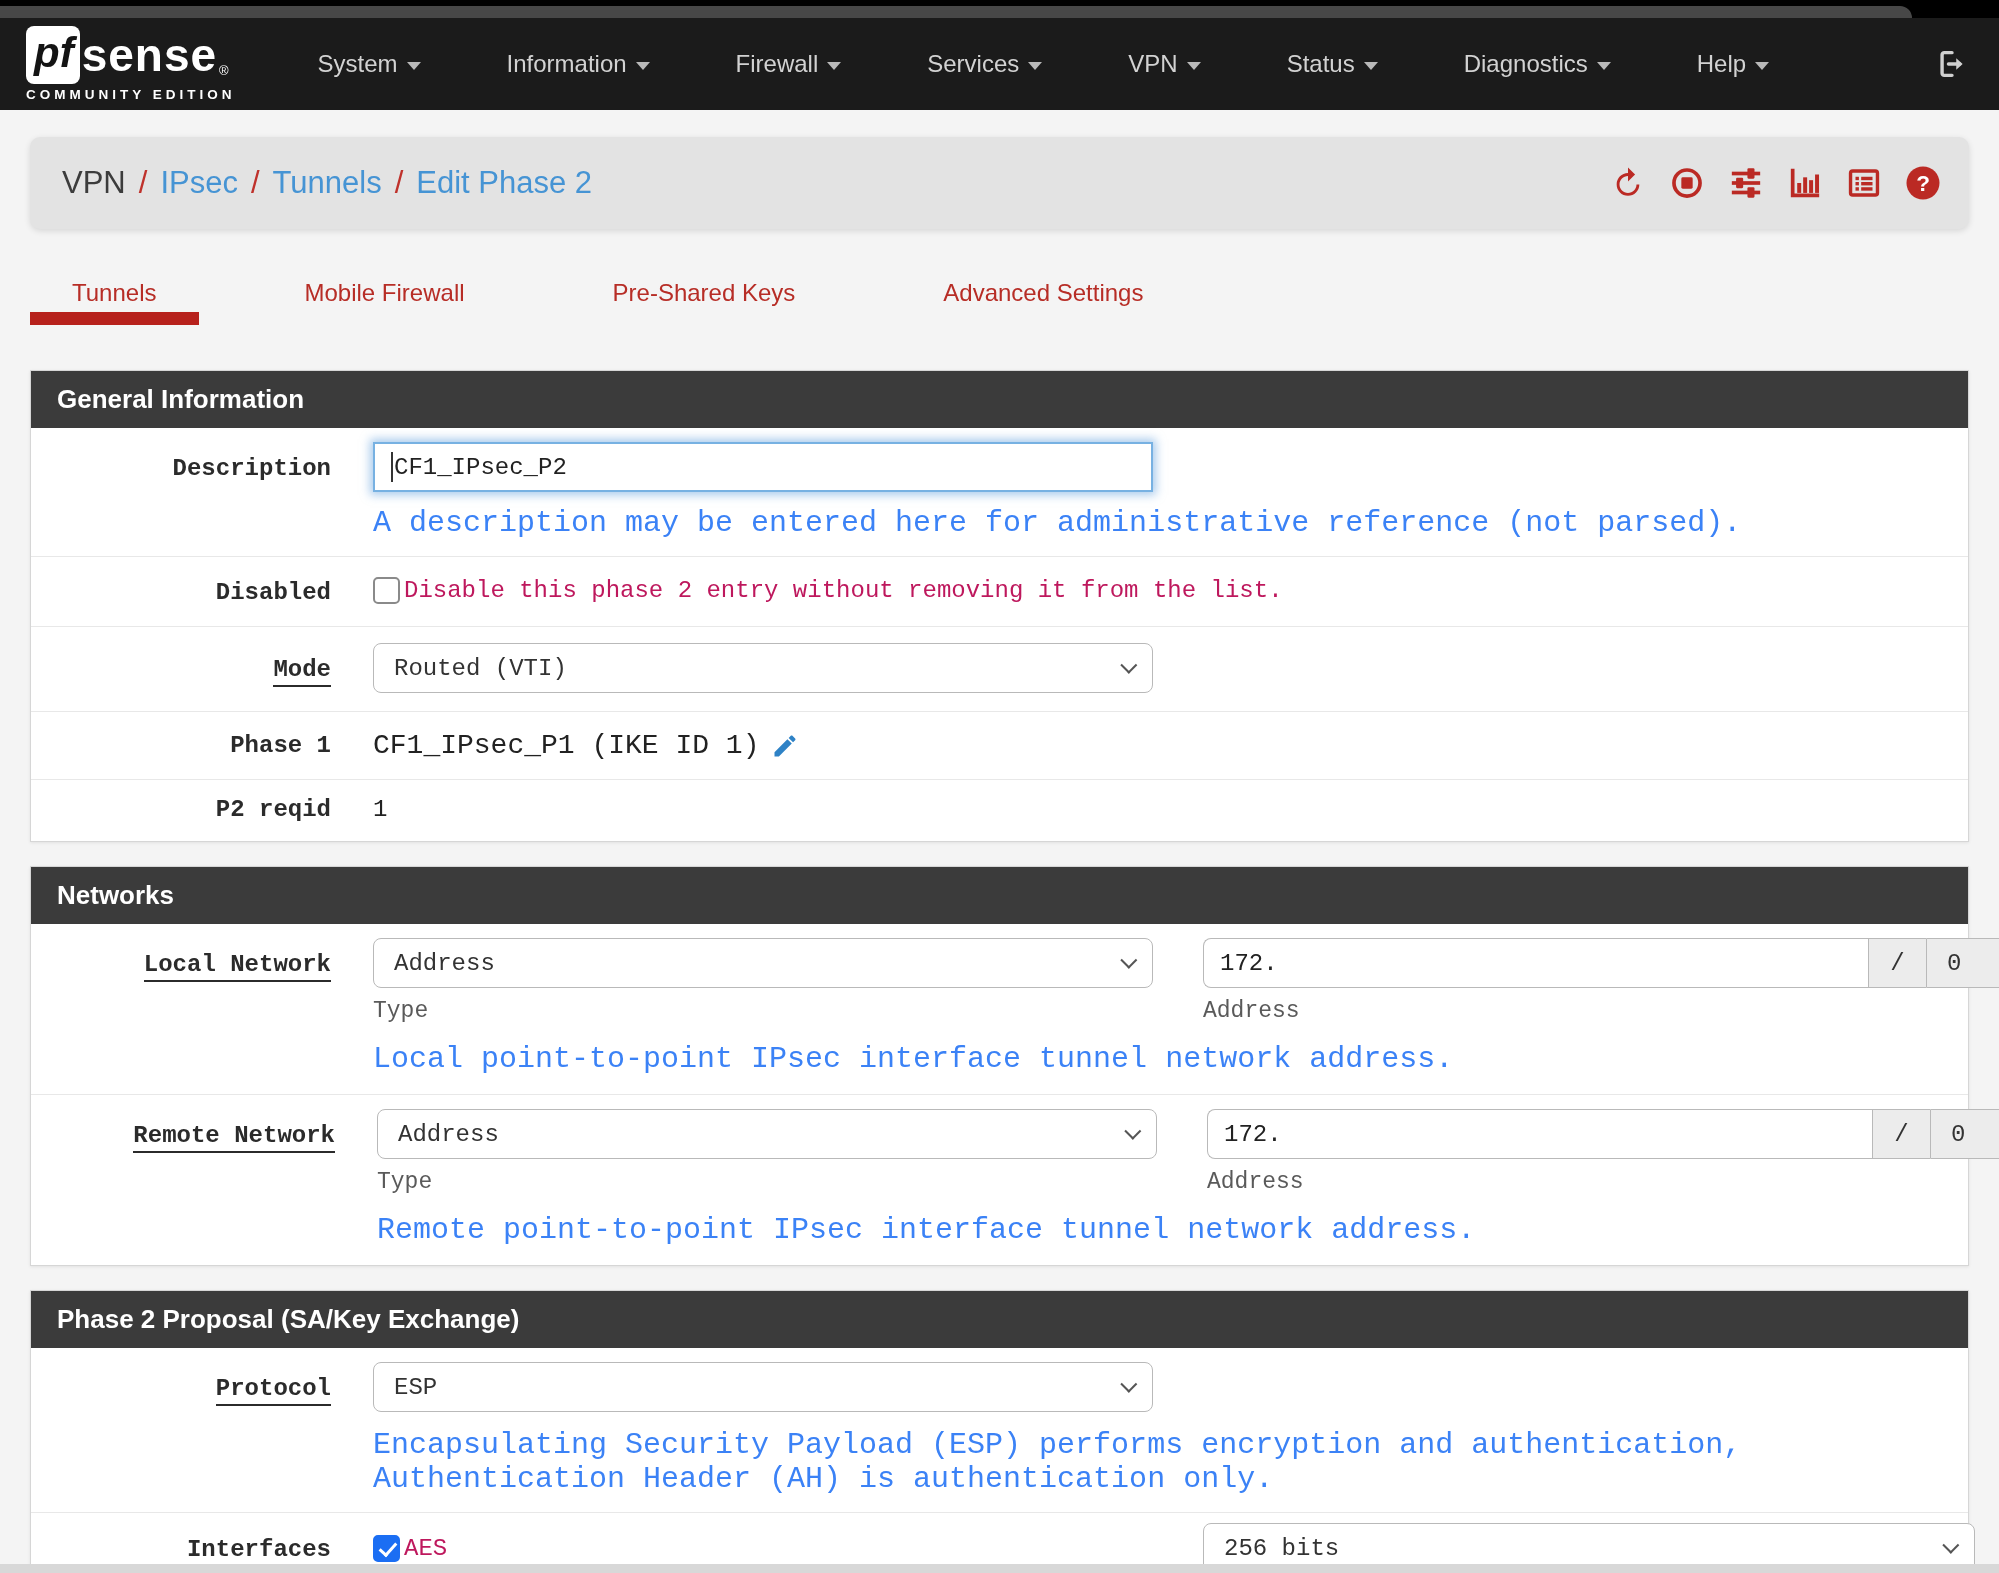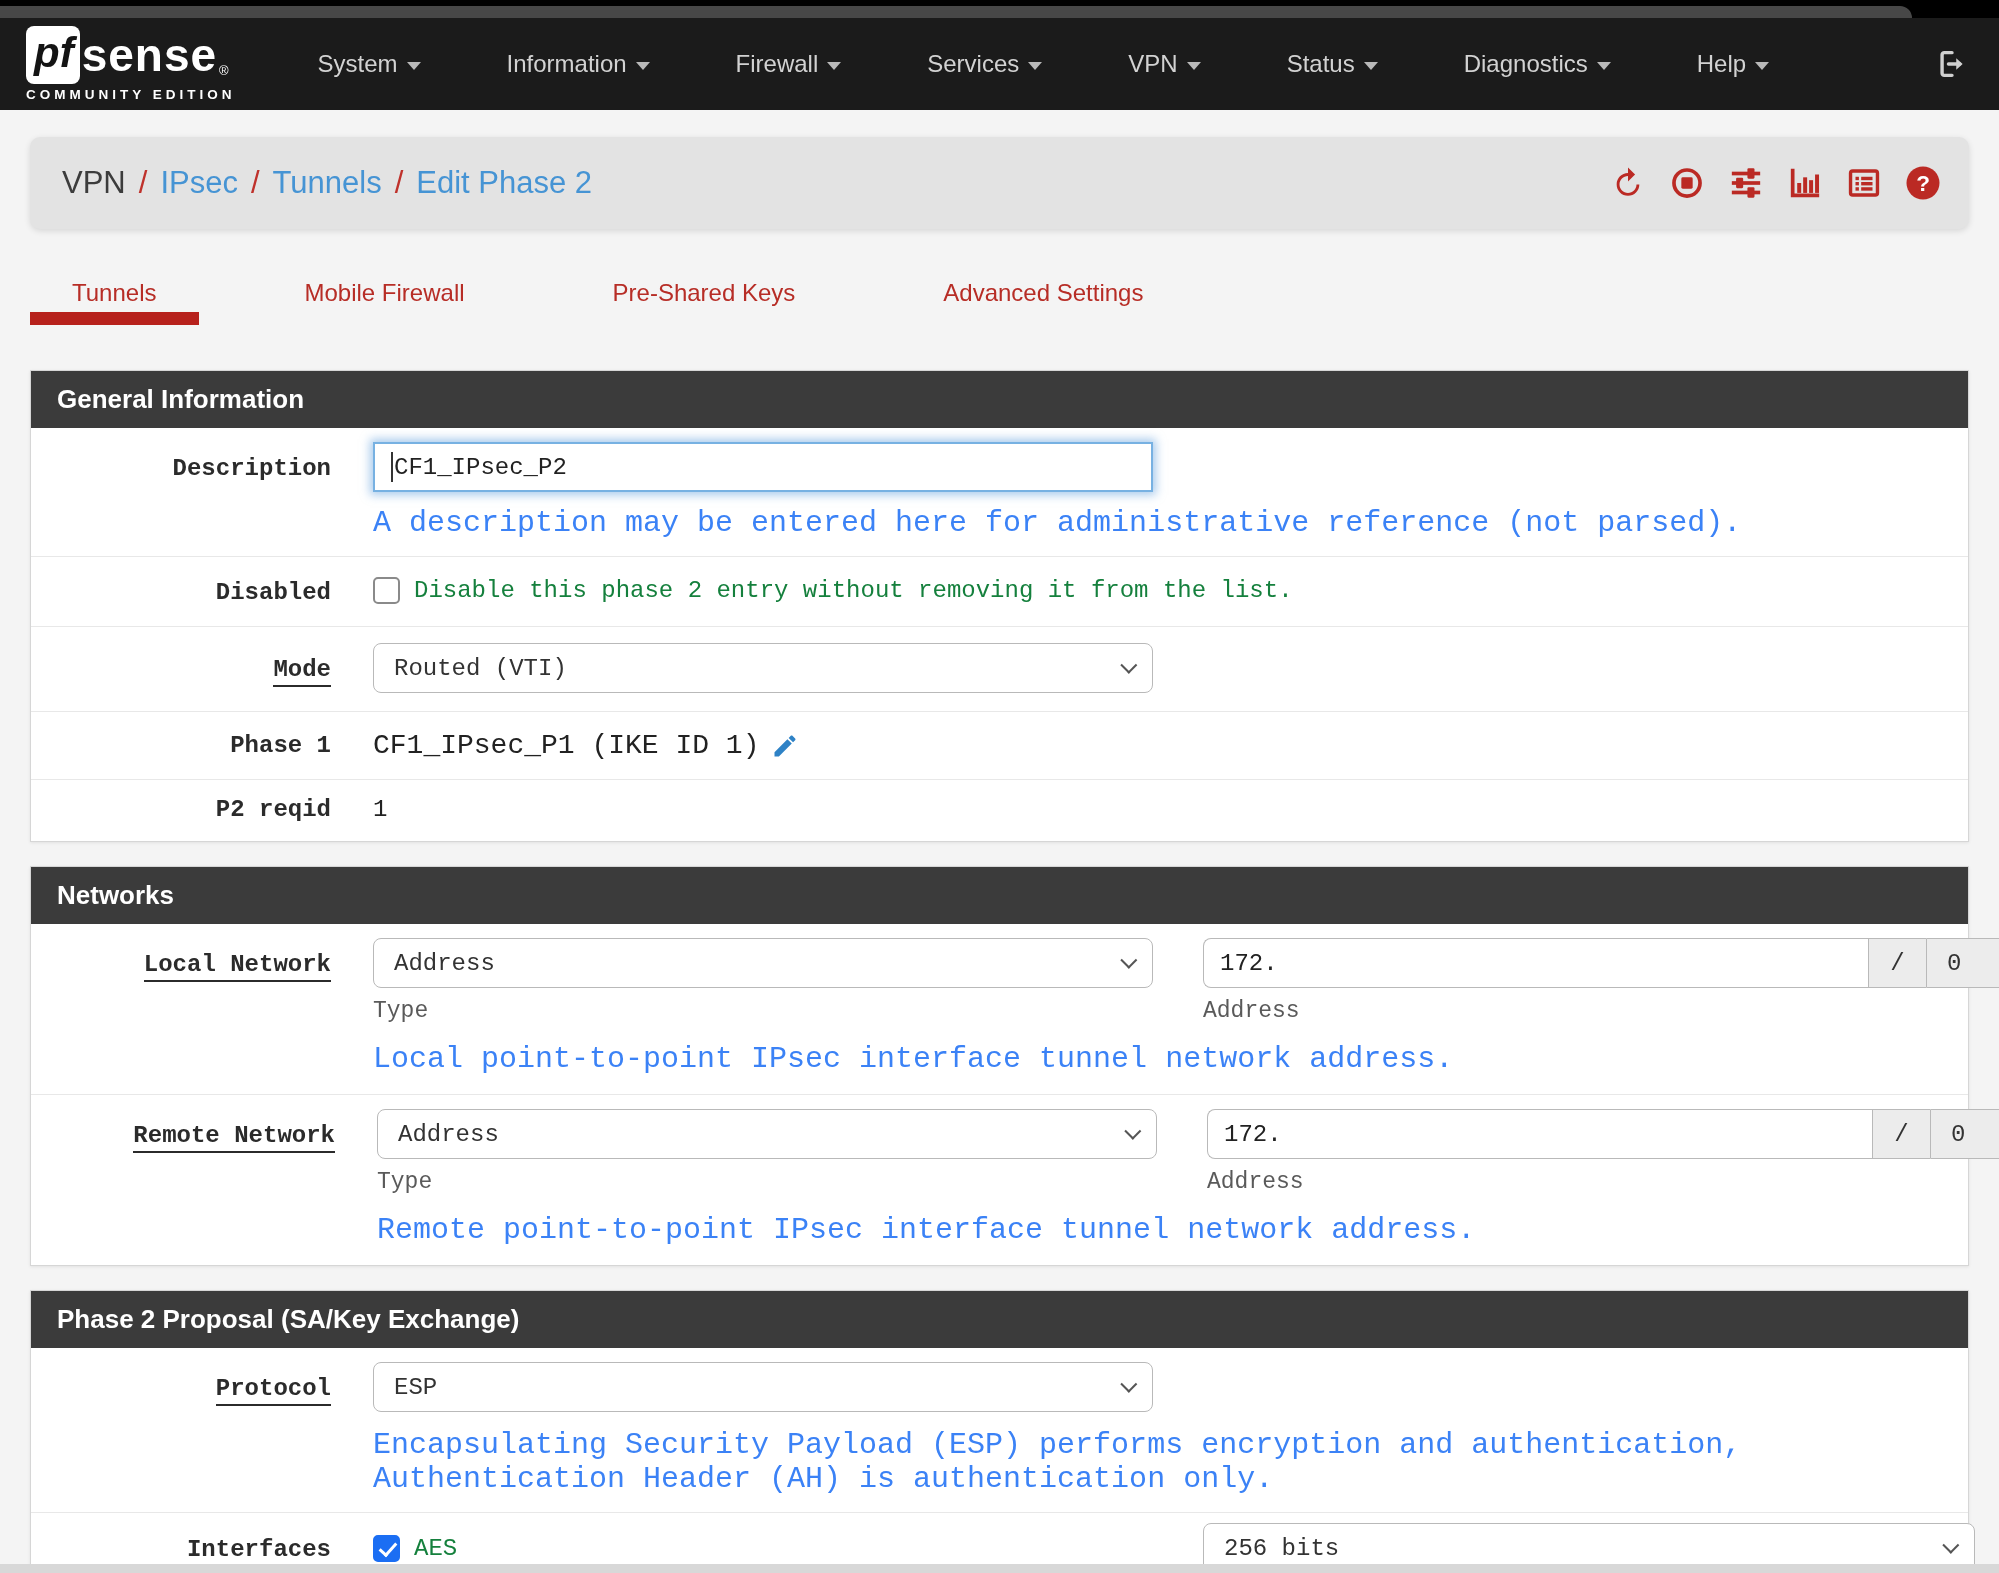--- a/index.html
+++ b/index.html
@@ -72,21 +72,21 @@
                 justify-content:center; font-size:24px; color:#333; height:50px; }
   .addr-mask { width:158px; border-radius:0 8px 8px 0; height:50px; }
 
   .sub-caption { color:#5a5a5a; font-size:23px; margin-top:10px; }
 
   
   .cb { width:27px; height:27px; border:2px solid #8a8a8a; border-radius:5px; background:#fff; flex:none; position:relative; cursor:pointer; }
   .cb.on { background:#1b6ef3; border-color:#1b6ef3; }
   .cb.on::after { content:""; position:absolute; left:8px; top:2px; width:7px; height:14px;
                   border-right:3px solid #fff; border-bottom:3px solid #fff; transform:rotate(42deg); }
-  .cb-row { display:flex; align-items:center; gap:14px; font-size:24px; color:#15803d; }
+  .cb-row { display:flex; align-items:center; gap:4px; font-size:24px; color:#be185d; }
 
   .net-controls { display:flex; align-items:flex-start; }
   .ml-gap { margin-left:50px; }
   .enc-right { width:772px; margin-left:50px; }
 
   .bottom-strip { position:absolute; left:0; right:0; bottom:0; height:9px; background:#d8d8d8; }
 
   svg { display:block; }
 </style>
 </head>

